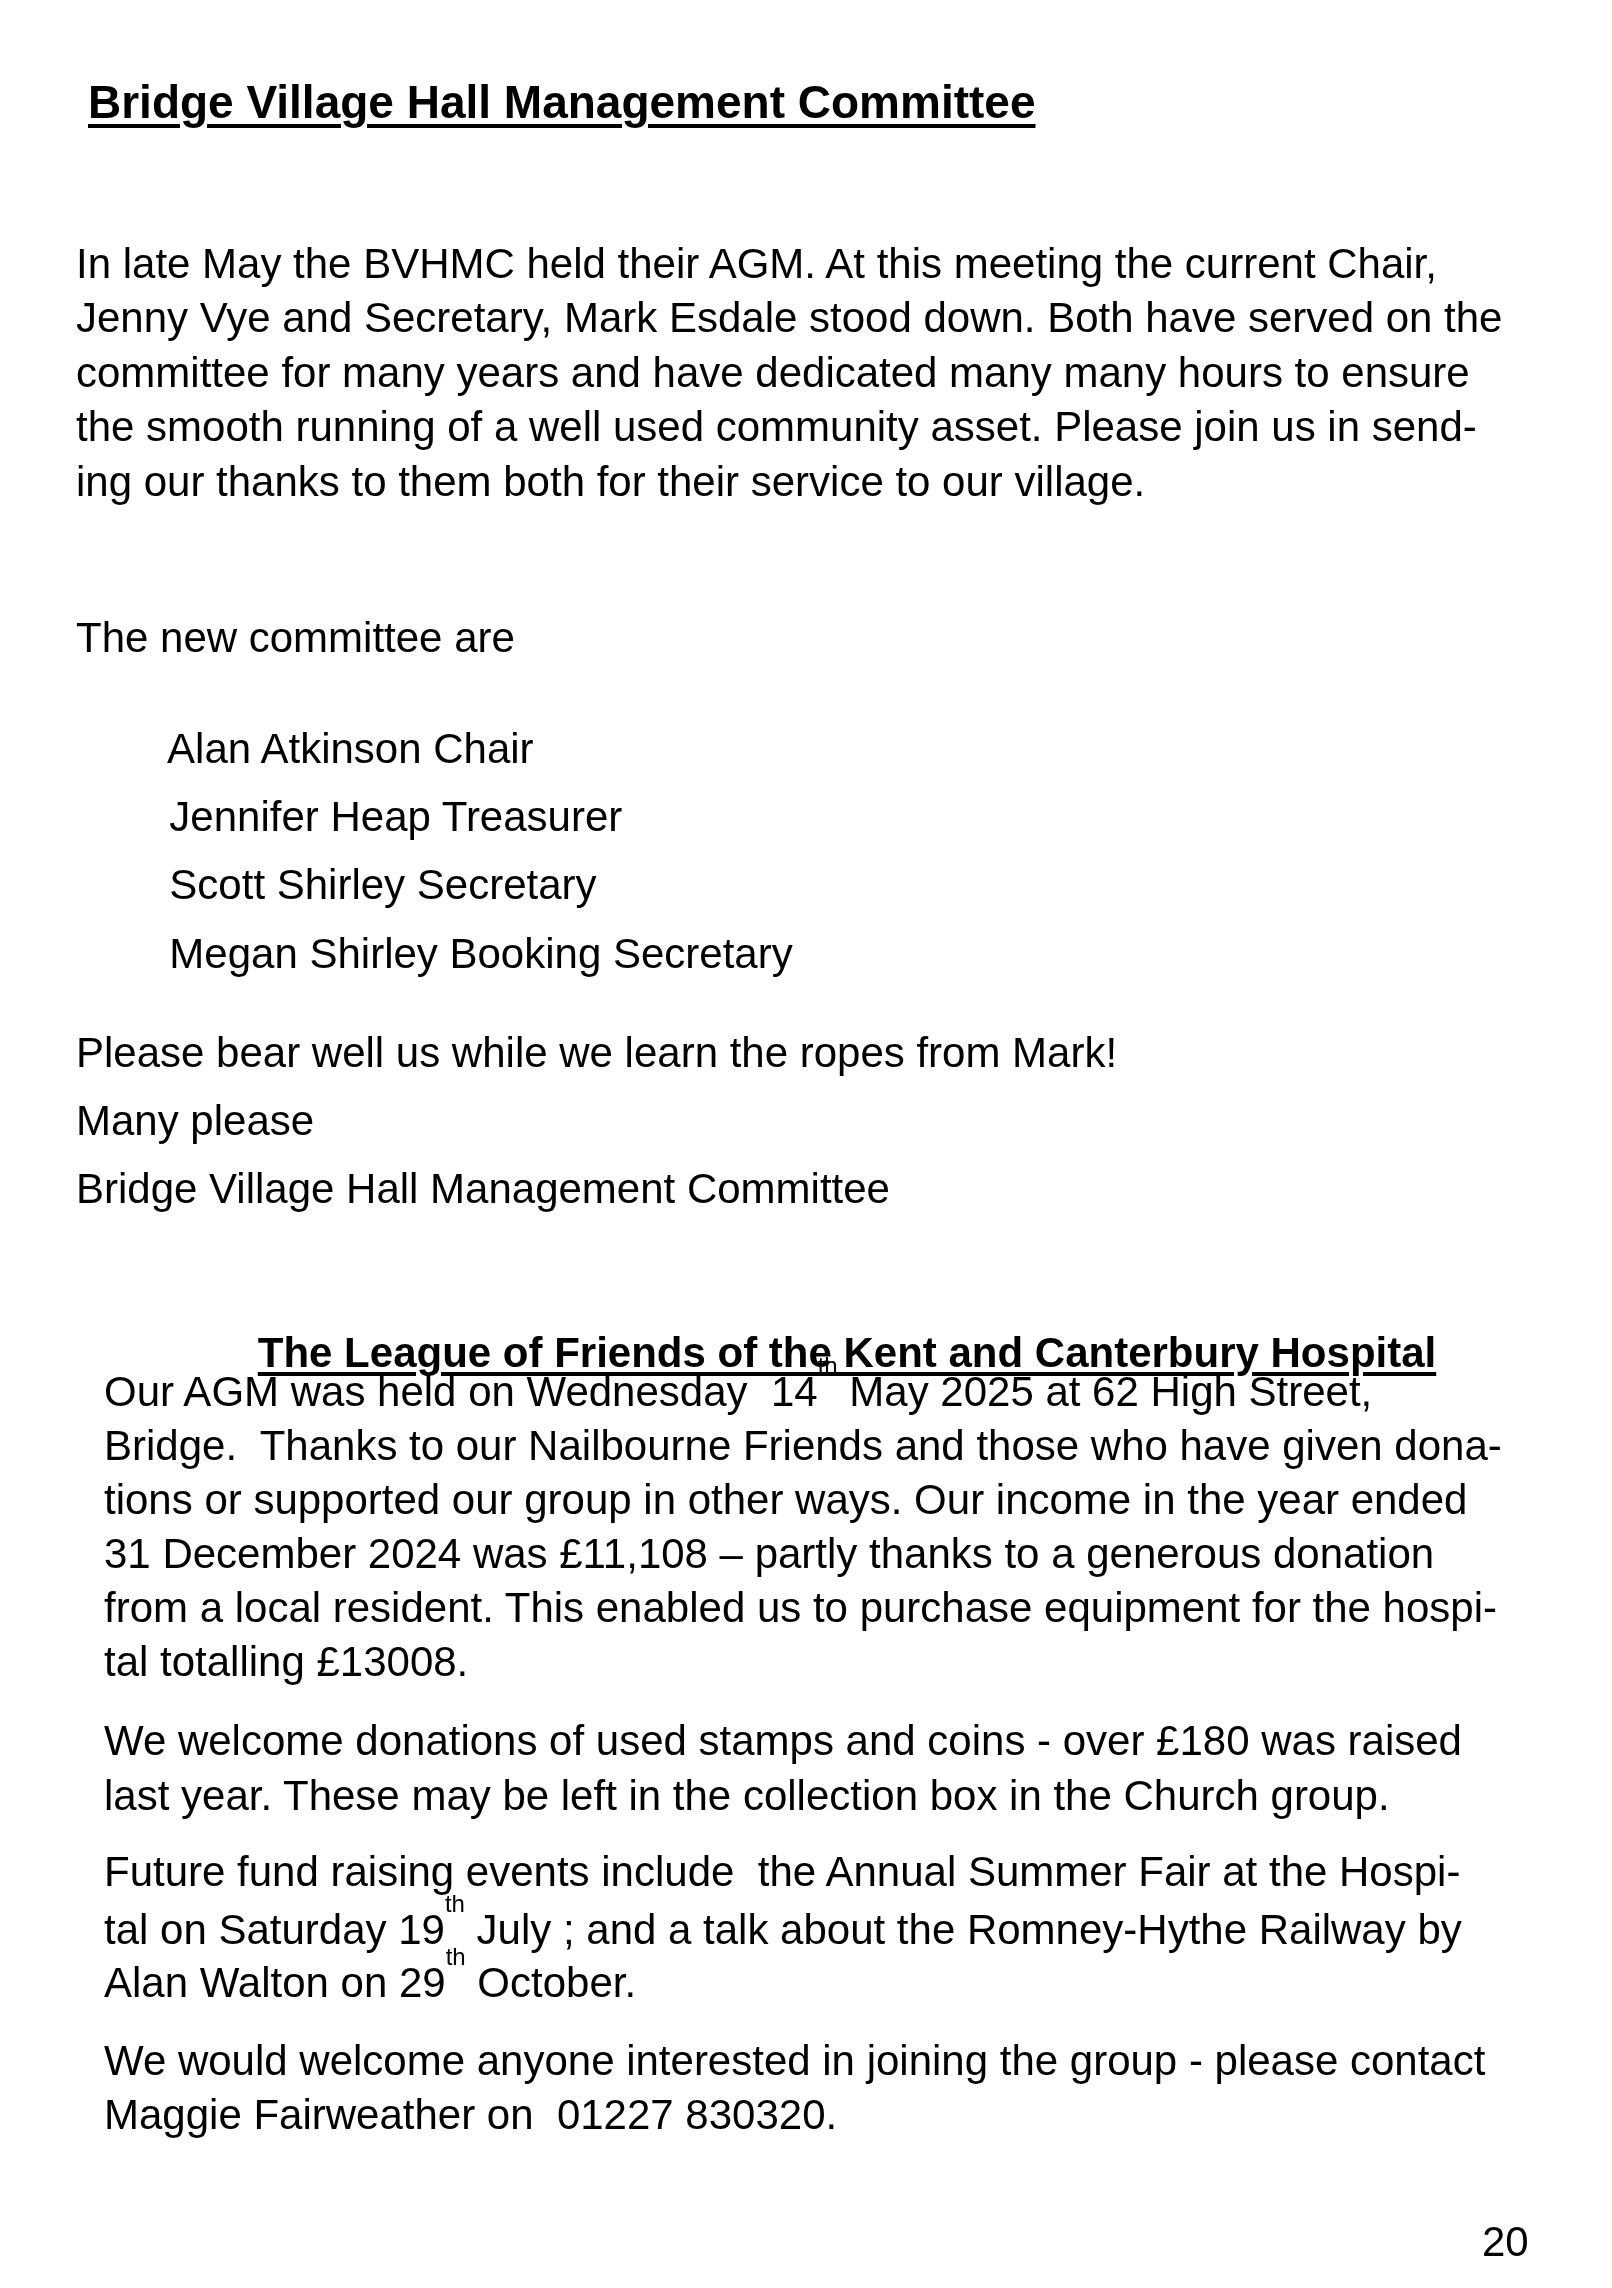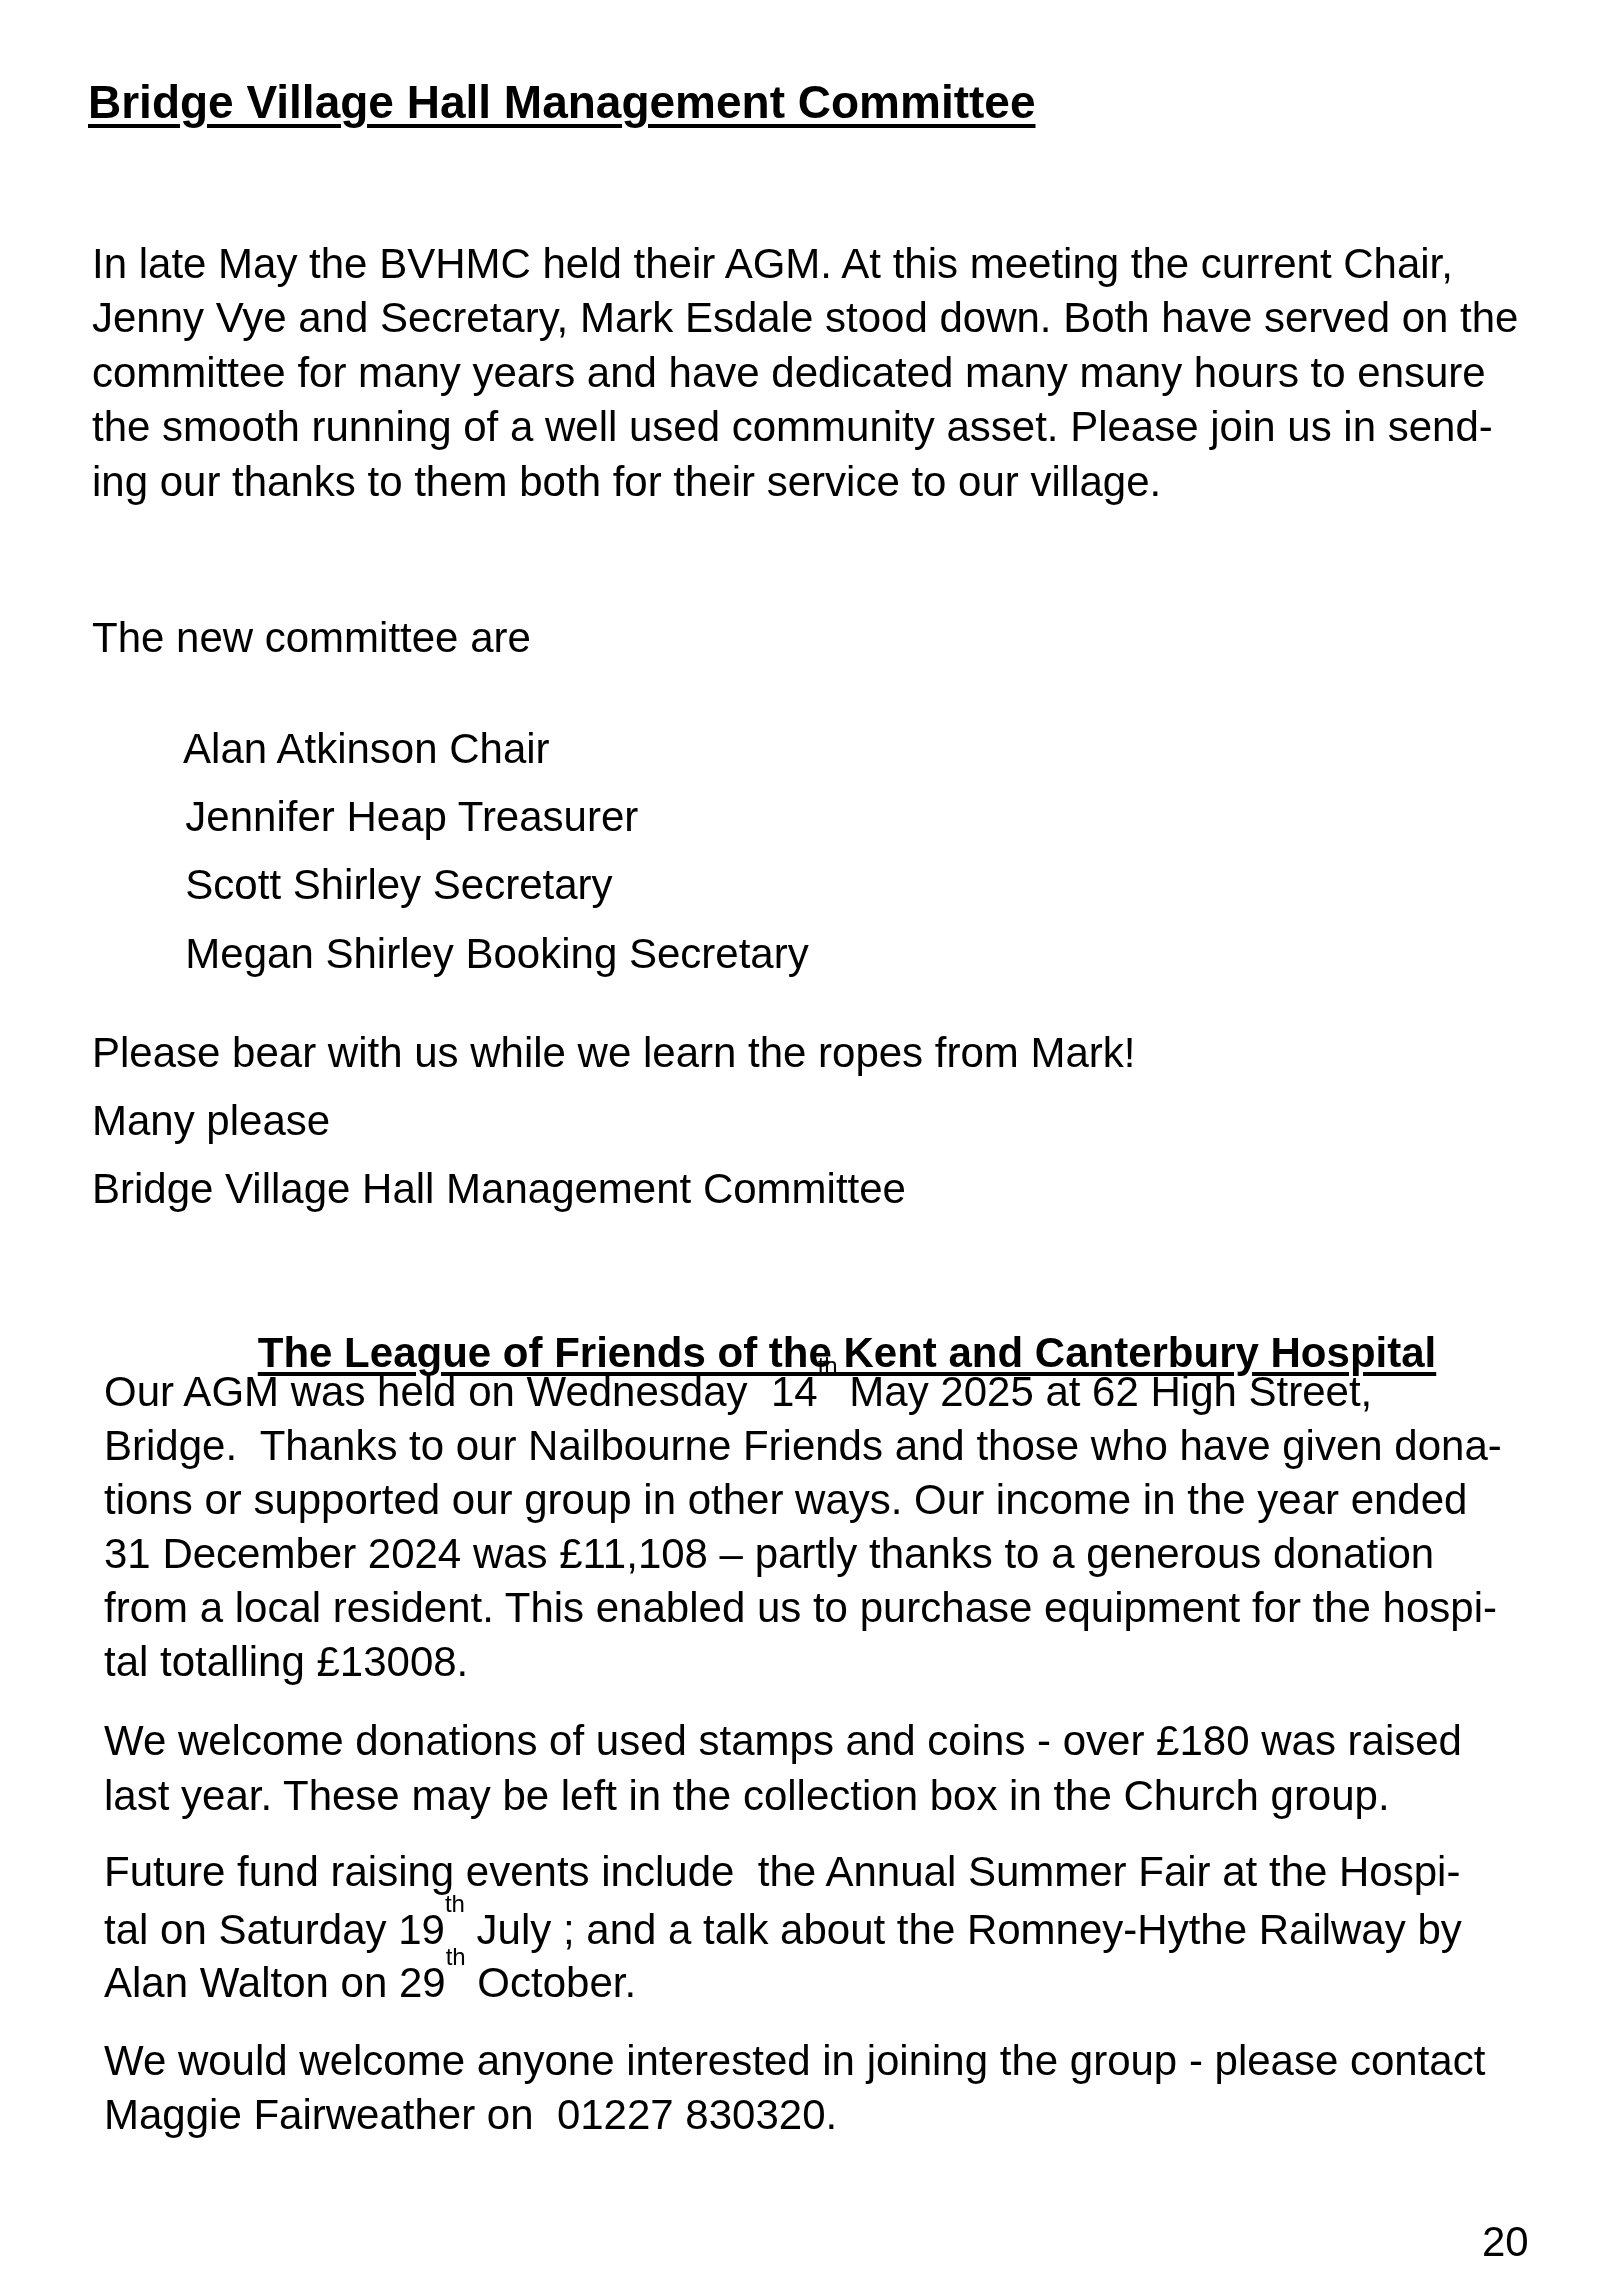--- a/index.html
+++ b/index.html
@@ -22,21 +22,21 @@
     height: 2289px;
     background: #ffffff;
   }
   .ln {
     position: absolute;
     white-space: pre;
     font-size: 42px;
     line-height: 42px;
     height: 42px;
   }
-  .s1 { left: 92px; }
+  .s1 { left: 76px; }
   .s2 { left: 104px; }
   .h1 {
     position: absolute;
     left: 88px;
     top: 79px;
     font-size: 46px;
     line-height: 46px;
     font-weight: bold;
     white-space: pre;
     text-decoration: underline;
@@ -100,21 +100,21 @@
       </div>
       <div class="ln s1" style="top:822px">
         <span>Scott Shirley</span> <span>Secretary</span>
       </div>
       <div class="ln s1" style="top:891px">
         <span>Megan Shirley</span> <span>Booking Secretary</span>
       </div>
     </div>
 
     <div>
-      <div class="ln s1" style="top:1032px">Please bear with us while we learn the ropes from Mark!</div>
+      <div class="ln s1" style="top:1032px">Please bear well us while we learn the ropes from Mark!</div>
       <div class="ln s1" style="top:1100px">Many please</div>
       <div class="ln s1" style="top:1168px">Bridge Village Hall Management Committee</div>
     </div>
   </div>
 
   <div>
     <div class="h2">
       <span>The League of Friends of the Kent and Canterbury Hospital</span>
     </div>
 

